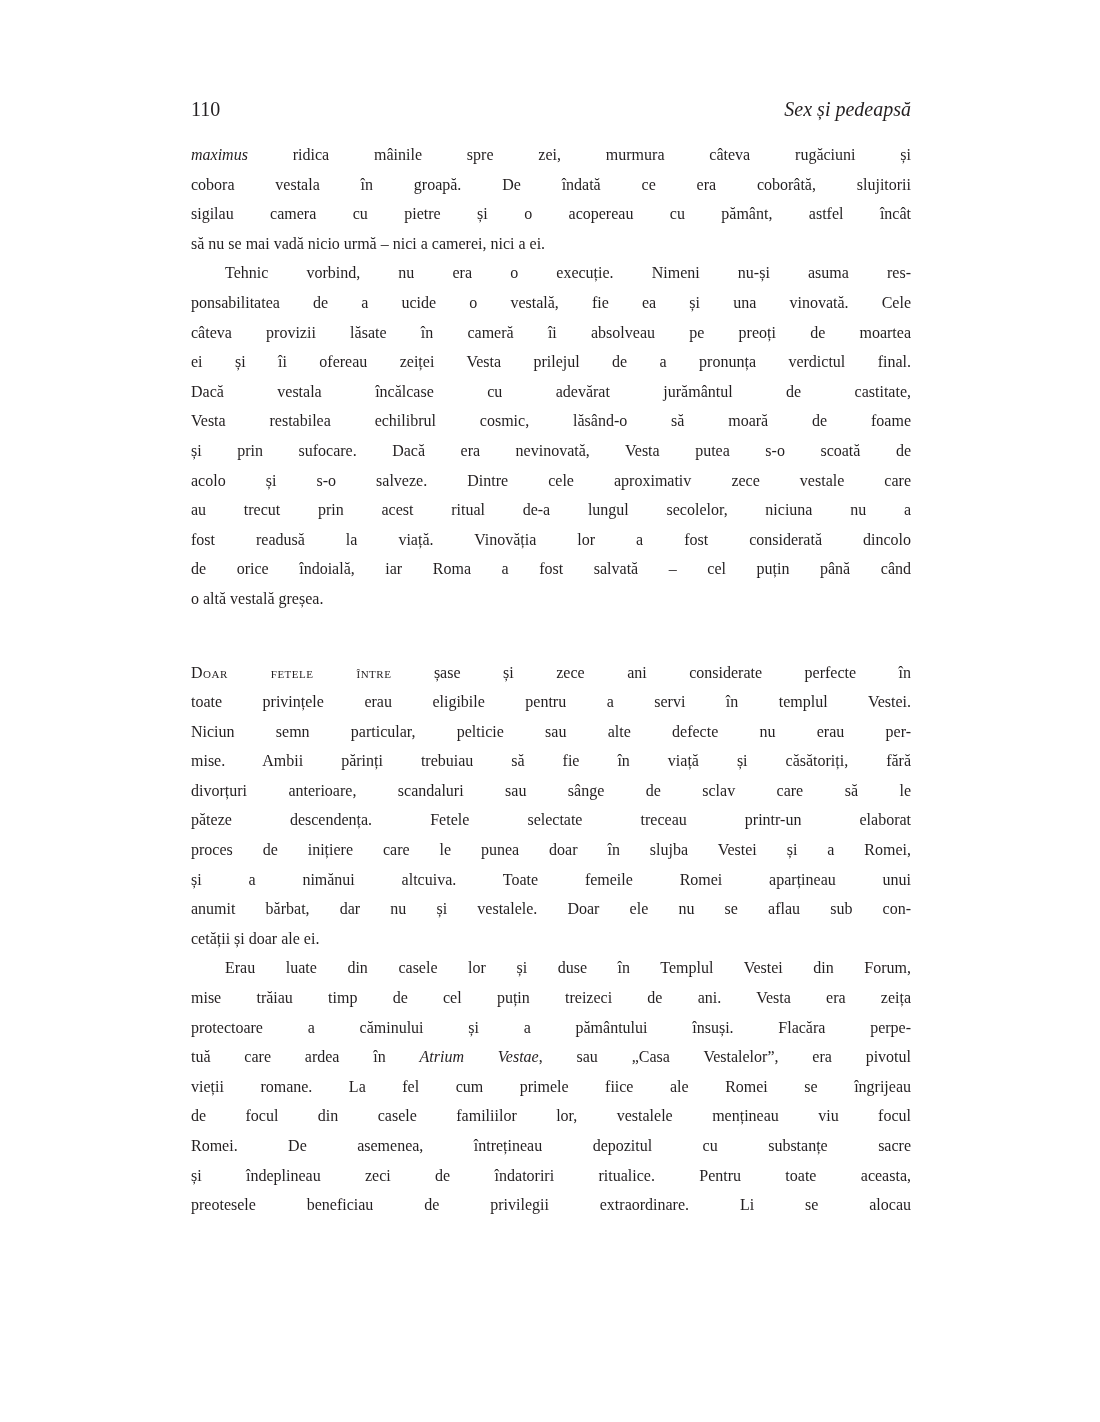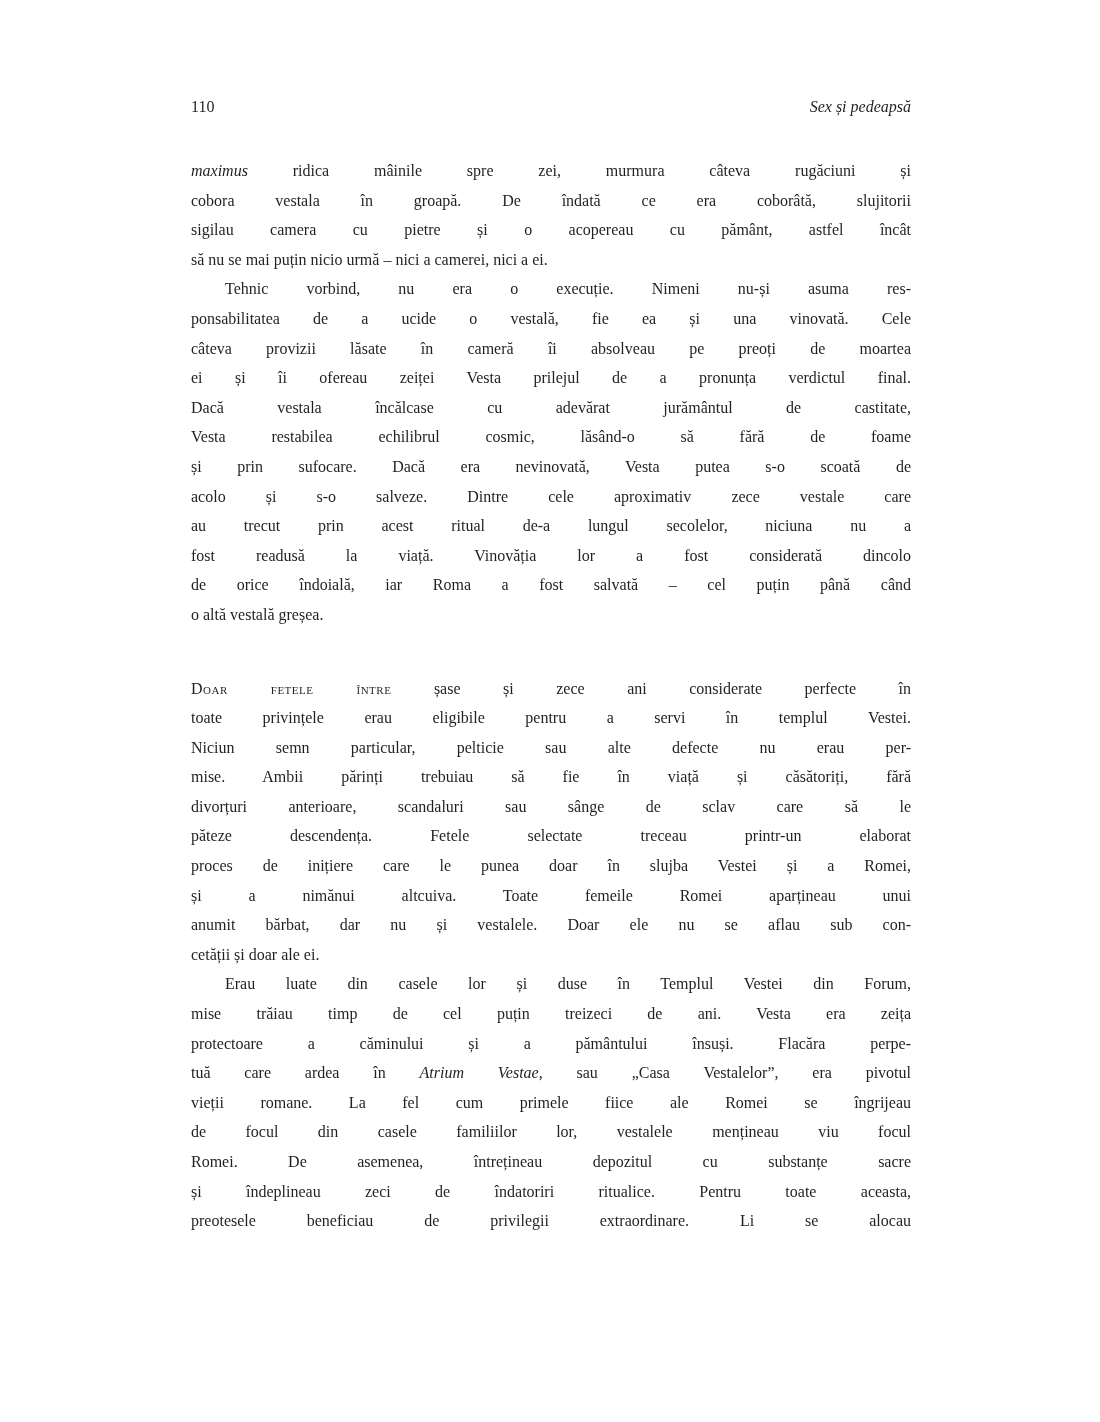--- a/index.html
+++ b/index.html
@@ -1,20 +1,20 @@
 <!DOCTYPE html>
 <html><head>
   <meta charset="utf-8">
   <style>
     html, body { margin: 0; padding: 0; background: #ffffff; }
     body { width: 1100px; height: 1422px; position: relative; overflow: hidden; }
     .page { position: absolute; left: 191px; top: 98px; width: 720px; color: #231f20;
             font-family: "Liberation Serif", "DejaVu Serif", serif; }
     .running-head { display: flex; justify-content: space-between; align-items: baseline;
-                    font-size: 16px; height: 30px; margin-bottom: 28px; }
+                    font-size: 20px; height: 30px; margin-bottom: 12px; }
     .running-head .title { font-style: italic; text-align: center; }
     .line { font-size: 16px; line-height: 29.6px; height: 29.6px; white-space: nowrap;
             text-align: justify; text-align-last: justify; }
     .line.last { text-align-last: left; }
     .indent { padding-left: 34px; }
     .gap { height: 44px; }
     .sc { font-variant: small-caps; letter-spacing: 0.5px; }
     em { font-style: italic; }
   </style>
 </head>
@@ -23,30 +23,30 @@
 <div class="page">
   <div class="running-head">
     <span>110</span>
     <span class="title">Sex și pedeapsă</span>
   </div>
 
   <div>
     <div class="line"><em>maximus</em><span> ridica mâinile spre zei, murmura câteva rugăciuni și</span></div>
     <div class="line">cobora vestala în groapă. De îndată ce era coborâtă, slujitorii</div>
     <div class="line">sigilau camera cu pietre și o acopereau cu pământ, astfel încât</div>
-    <div class="line last">să nu se mai puțin nicio urmă – nici a camerei, nici a ei.</div>
+    <div class="line last">să nu se mai vadă nicio urmă – nici a camerei, nici a ei.</div>
   </div>
 
   <div>
     <div class="line indent">Tehnic vorbind, nu era o execuție. Nimeni nu-și asuma res-</div>
     <div class="line">ponsabilitatea de a ucide o vestală, fie ea și una vinovată. Cele</div>
     <div class="line">câteva provizii lăsate în cameră îi absolveau pe preoți de moartea</div>
     <div class="line">ei și îi ofereau zeiței Vesta prilejul de a pronunța verdictul final.</div>
     <div class="line">Dacă vestala încălcase cu adevărat jurământul de castitate,</div>
-    <div class="line">Vesta restabilea echilibrul cosmic, lăsând-o să fără de foame</div>
+    <div class="line">Vesta restabilea echilibrul cosmic, lăsând-o să moară de foame</div>
     <div class="line">și prin sufocare. Dacă era nevinovată, Vesta putea s-o scoată de</div>
     <div class="line">acolo și s-o salveze. Dintre cele aproximativ zece vestale care</div>
     <div class="line">au trecut prin acest ritual de-a lungul secolelor, niciuna nu a</div>
     <div class="line">fost readusă la viață. Vinovăția lor a fost considerată dincolo</div>
     <div class="line">de orice îndoială, iar Roma a fost salvată – cel puțin până când</div>
     <div class="line last">o altă vestală greșea.</div>
   </div>
 
   <div class="gap"></div>
 

